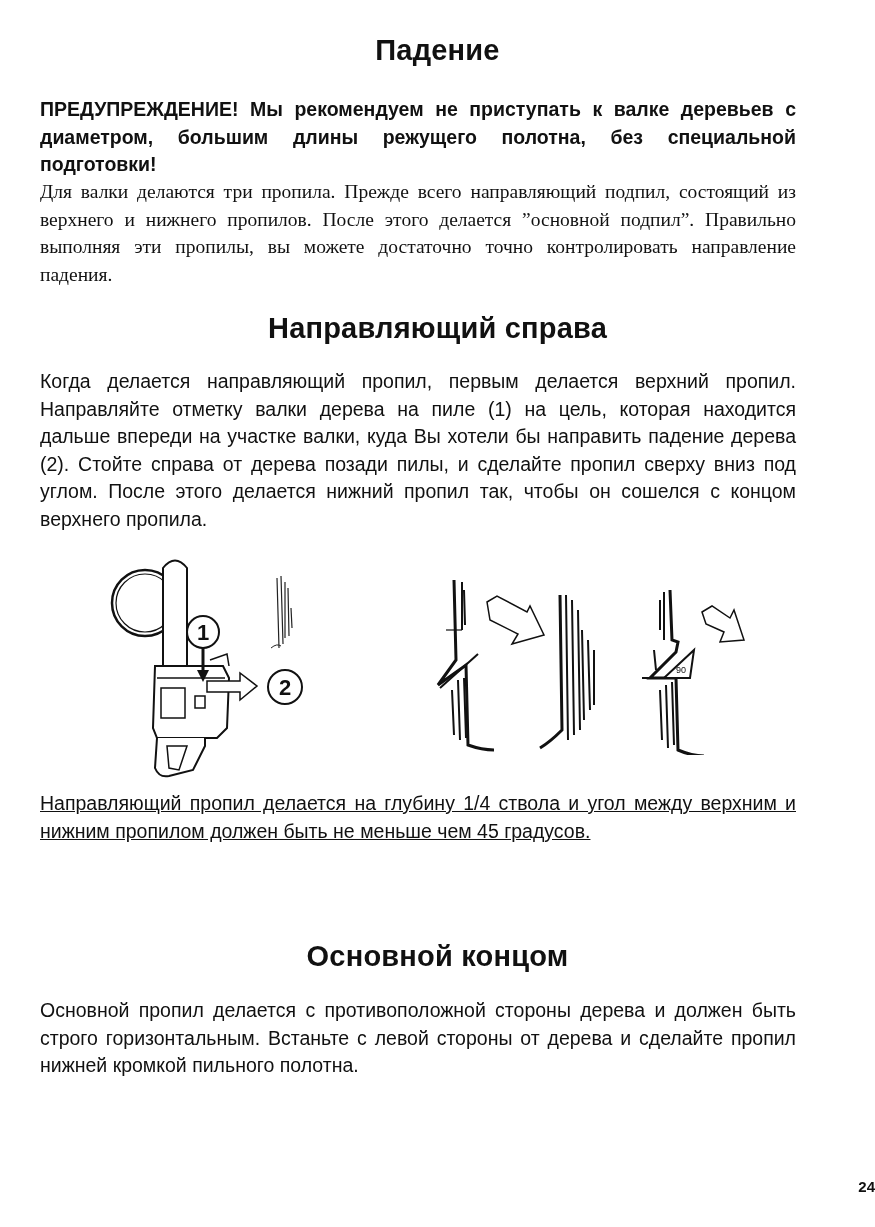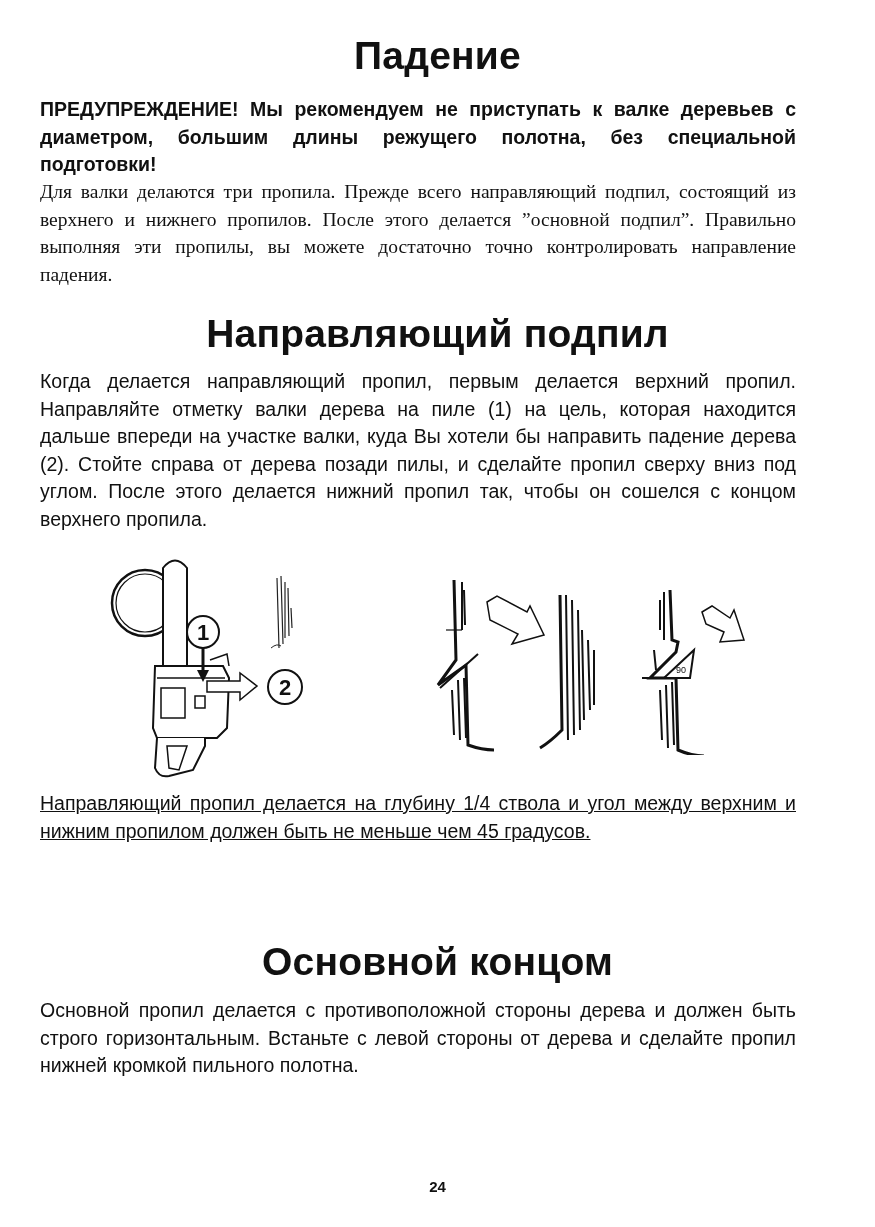--- a/index.html
+++ b/index.html
@@ -1,40 +1,40 @@
 <!DOCTYPE html>
 <html><head>
 <meta charset="utf-8">
 <style>
   html, body { margin: 0; padding: 0; background: #ffffff; }
   body { width: 875px; height: 1227px; position: relative; overflow: hidden;
          font-family: "Liberation Sans", sans-serif; color: #111111; }
   .page { position: absolute; left: 0; top: 0; width: 875px; height: 1227px; }
   .h1 { position: absolute; left: 0; width: 875px; text-align: center;
-        font-weight: bold; font-size: 39px; letter-spacing: 0.2px; }
+        font-weight: bold; font-size: 29px; letter-spacing: 0.2px; }
   .para { position: absolute; left: 40px; width: 756px; font-size: 19.5px;
           line-height: 27.5px; text-align: justify; }
   .para.small { font-size: 17.5px; line-height: 26px; }
   .warn { font-weight: bold; }
   .pagenum { position: absolute; left: 0; width: 875px; text-align: center;
              font-weight: bold; font-size: 15px; }
   svg { position: absolute; }
 </style>
 </head>
 <body>
 
 <div class="page">
 
   <div class="h1" style="top:34px;">Падение</div>
 
   <div class="para warn" style="top:96px;">ПРЕДУПРЕЖДЕНИЕ! Мы рекомендуем не приступать к валке деревьев с диаметром, большим длины режущего полотна, без специальной подготовки!</div>
 
   <div class="para" style="top:178px;font-family:Liberation Serif, serif;">Для валки делаются три пропила. Прежде всего направляющий подпил, состоящий из верхнего и нижнего пропилов. После этого делается ”основной подпил”. Правильно выполняя эти пропилы, вы можете достаточно точно контролировать направление падения.</div>
 
-  <div class="h1" style="top:312px;">Направляющий подпил</div>
+  <div class="h1" style="top:312px;">Направляющий справа</div>
 
   <div class="para" style="top:368px;">Когда делается направляющий пропил, первым делается верхний пропил. Направляйте отметку валки дерева на пиле (1) на цель, которая находится дальше впереди на участке валки, куда Вы хотели бы направить падение дерева (2). Стойте справа от дерева позади пилы, и сделайте пропил сверху вниз под углом. После этого делается нижний пропил так, чтобы он сошелся с концом верхнего пропила.</div>
 
   <svg style="left:95px; top:548px;" width="230" height="230" viewBox="0 0 230 230">
 
     <circle cx="50" cy="55" r="33" fill="#fff" stroke="#111" stroke-width="2.5"></circle>
     <circle cx="50" cy="55" r="29" fill="#fff" stroke="#111" stroke-width="1.2"></circle>
 
     <path d="M68 120 L68 20 Q80 5 92 20 L92 120 Z" fill="#fff" stroke="#111" stroke-width="2"></path>
 
@@ -91,15 +91,15 @@
   </svg>
 
   <div class="para" style="top:790px;text-decoration:underline;">Направляющий пропил делается на глубину 1/4 ствола и угол между верхним и нижним пропилом должен быть не меньше чем 45 градусов.</div>
 
 
   <div class="h1" style="top:940px;">Основной концом</div>
 
   <div class="para" style="top:997px;">Основной пропил делается с противоположной стороны дерева и должен быть строго горизонтальным. Встаньте с левой стороны от дерева и сделайте пропил нижней кромкой пильного полотна.</div>
 
 
-  <div class="pagenum" style="top:1178px;">24</div>
+  <div class="pagenum" style="top:1178px;text-align:right;">24</div>
 
 </div>
 
 </body></html>

